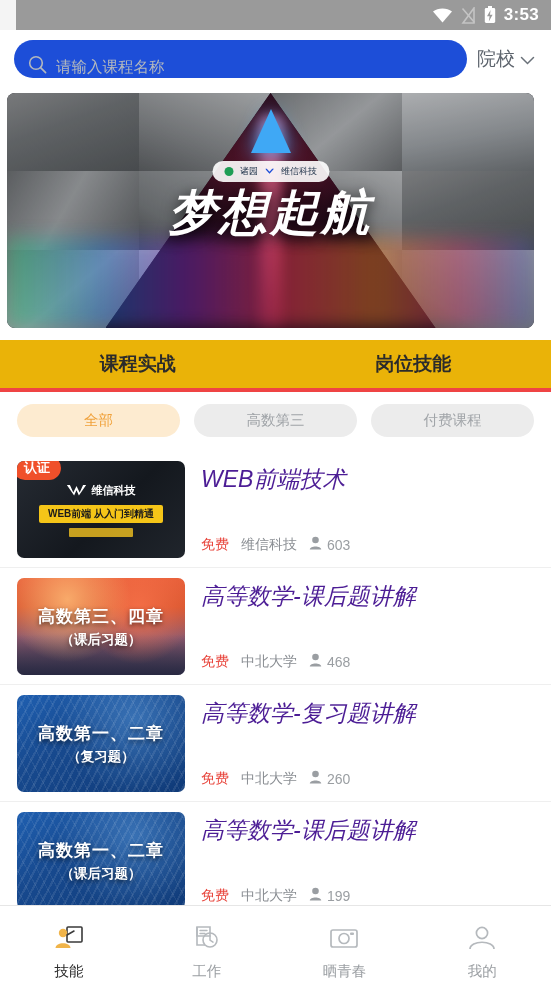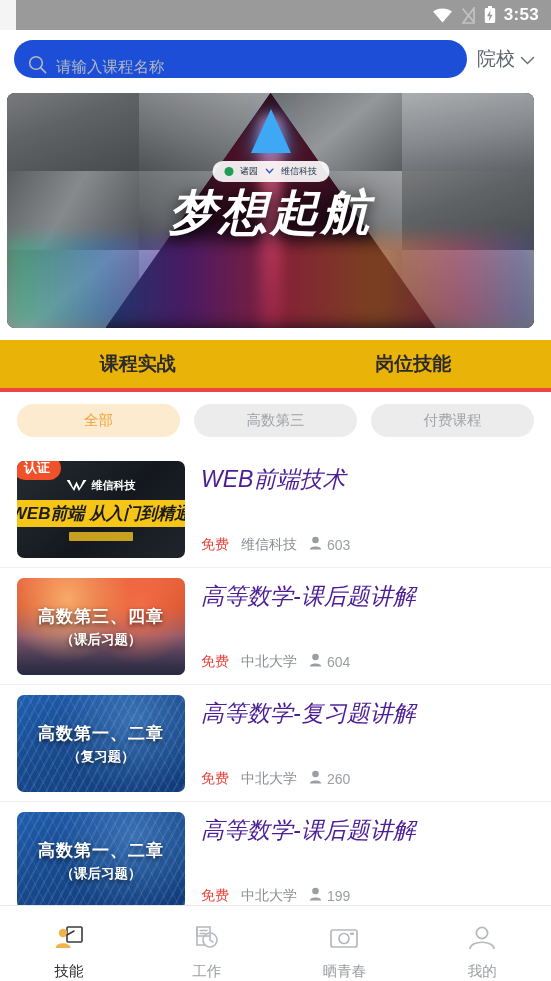--- a/index.html
+++ b/index.html
@@ -153,23 +153,22 @@
   .wx-logo{
     position:relative; z-index:2; display:flex; align-items:center; gap:5px;
     color:#ffffff; font-size:11px; font-weight:bold; margin-bottom:7px;
   }
   .wx-mark{
     width:20px;height:11px;background:#ffffff;
     clip-path:polygon(0 0,16% 0,34% 72%,50% 14%,66% 72%,84% 0,100% 0,62% 100%,50% 52%,38% 100%);
   }
   .yellow-bar{
     position:relative; z-index:2; background:#f5c518; color:#1b1b1b;
-    font-size:17px; font-weight:bold; padding:2px 9px; border-radius:2px;
+    font-size:10px; font-weight:bold; padding:2px 9px; border-radius:2px;
     white-space:nowrap;
-    font-style:italic;
   }
   .yellow-bar2{
     position:relative; z-index:2; margin-top:5px; background:#e6b820;
     width:64px; height:9px; border-radius:1px; opacity:.85;
   }
   .thumb-t1{
     position:relative; z-index:2; color:#ffffff; font-size:17px; font-weight:bold;
     letter-spacing:1px; text-shadow:0 2px 5px rgba(0,0,0,.6);
   }
   .thumb-t2{
@@ -320,21 +319,21 @@
       <div class="c-info">
         <span class="free">免费</span>
         <span class="org">中北大学</span>
         <span class="views">
           <span>
             <svg width="13" height="14" viewBox="0 0 13 14">
                 <circle cx="6.5" cy="4" r="3.3" fill="#9a9ea2"></circle>
                 <path d="M0.8 13.5 C0.8 9.6,12.2 9.6,12.2 13.5 Z" fill="#9a9ea2"></path>
               </svg>
           </span>
-          <span>604</span>
+          <span>468</span>
         </span>
       </div>
     </div>
   </div>
 
   <div class="course">
     <div class="thumb blue">
       <div class="thumb-t1">高数第一、二章</div>
       <div class="thumb-t2">（复习题）</div>
     </div>

